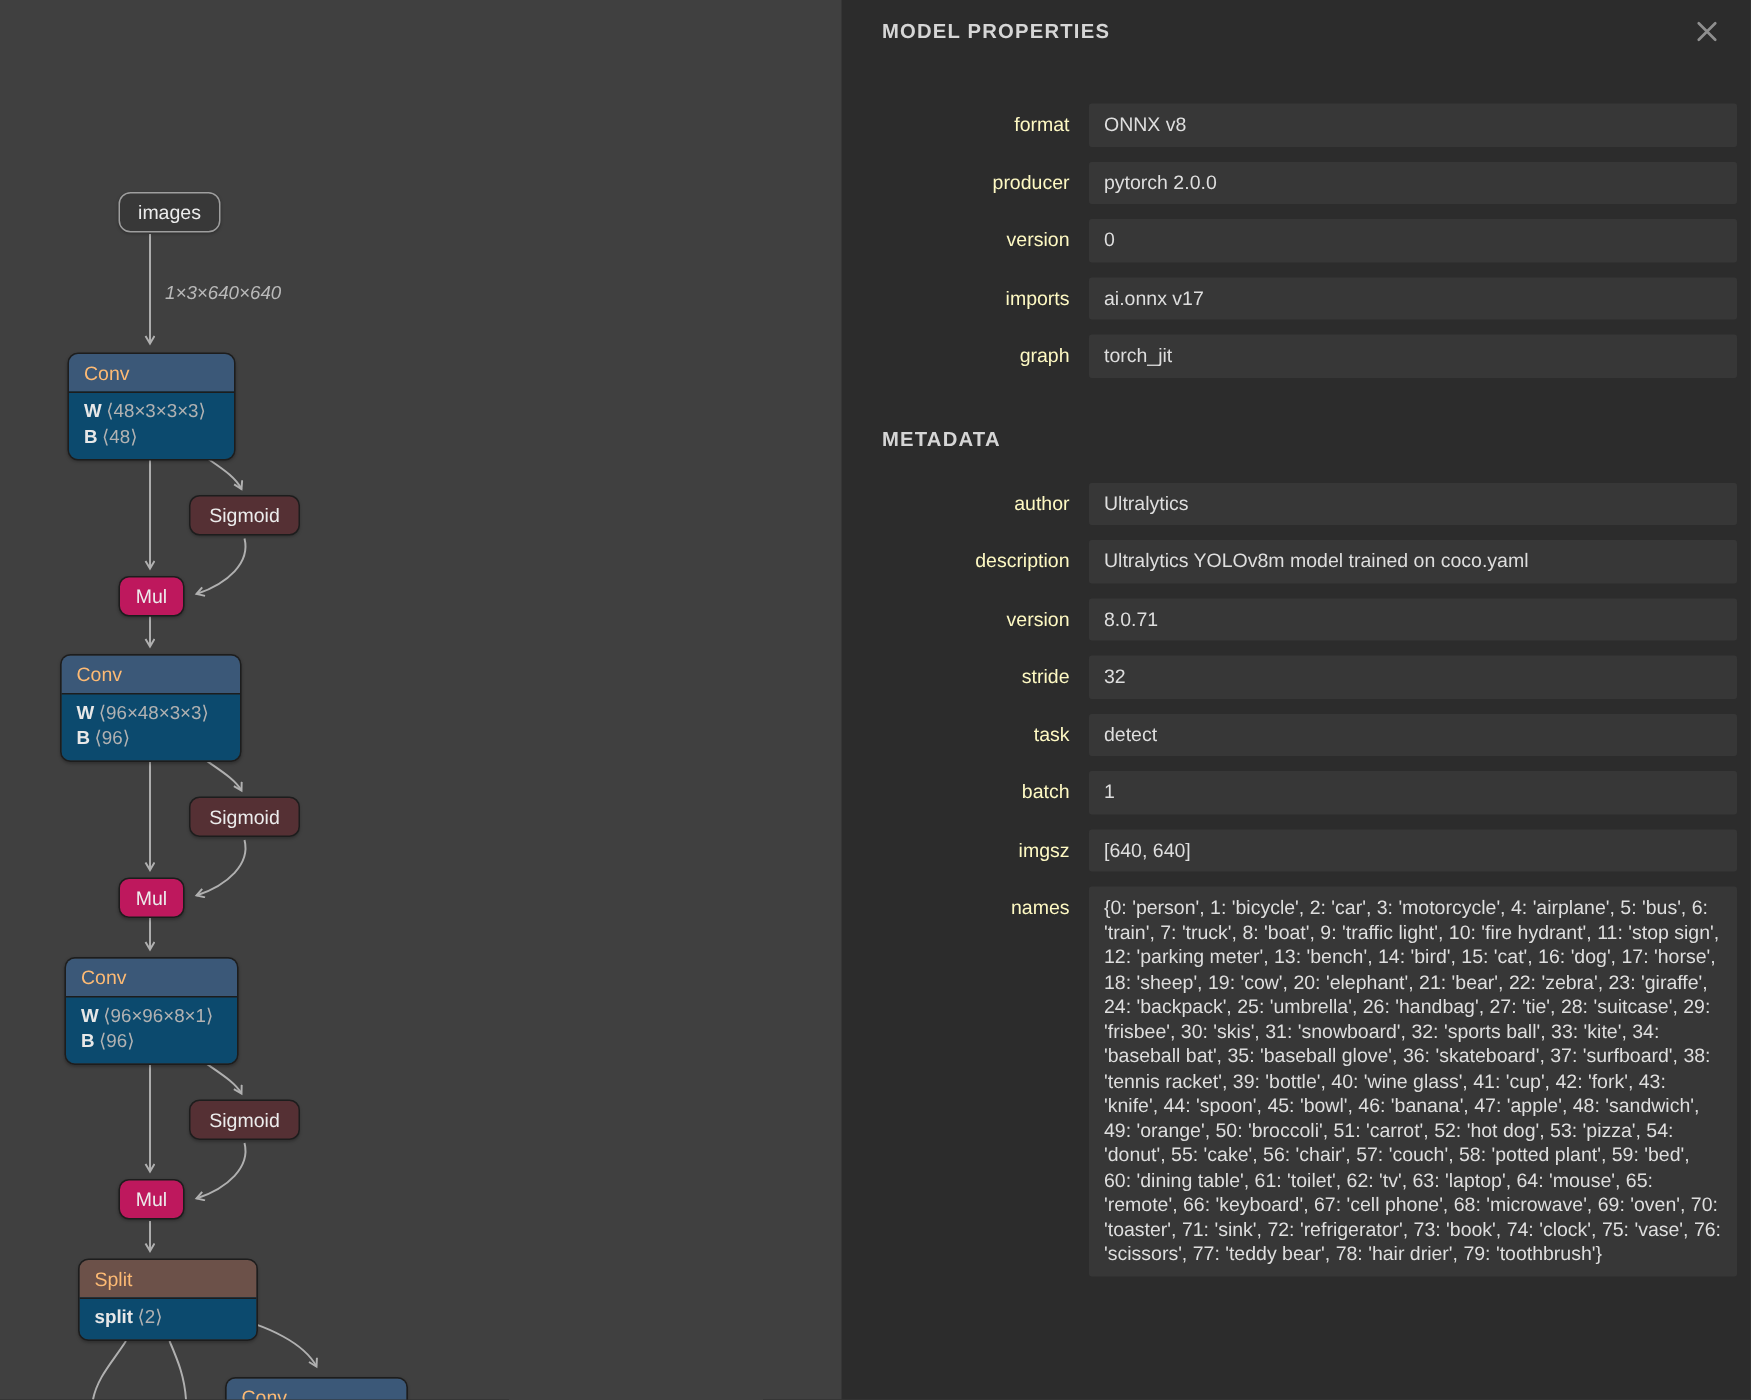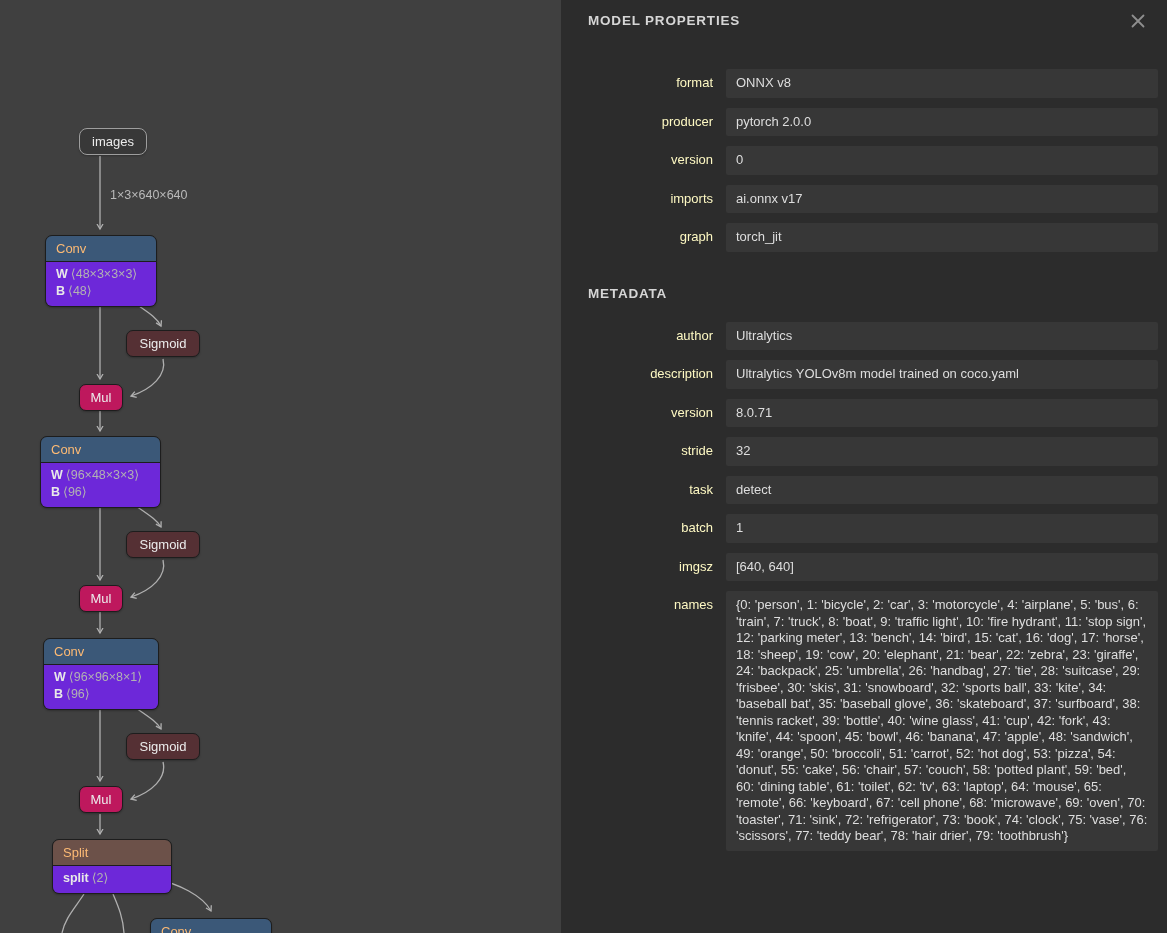--- a/index.html
+++ b/index.html
@@ -20,21 +20,21 @@
   }
 
   .node {
     position:absolute; border:1px solid #1d1d1d; border-radius:7px;
     background:#2d2d2d; color:#ececec; font-size:13px; overflow:hidden;
     box-shadow:0 1px 2px rgba(0,0,0,.25);
   }
   .node-header { padding:4px 10px; line-height:17px; color:#fdba74; }
   .hdr-conv  { background:var(--conv-header, #3b5878); }
   .hdr-split { background:var(--split-header, #6c5149); }
-  .node-body { background:#6d28d9; padding:4px 10px 6px; border-top:1px solid #1d1d1d; }
+  .node-body { background:#0c4a6e; padding:4px 10px 6px; border-top:1px solid #1d1d1d; }
   .param { line-height:17px; font-size:12.5px; white-space:nowrap; }
   .pname { font-weight:bold; color:#e8e8e8; }
   .pdims { color:#b2b2b2; margin-left:3px; }
 
   .node.simple { text-align:center; padding:4px 10px; line-height:17px; }
   .node.io {
     background:#383838; border:1px solid #9e9e9e; border-radius:8px;
   }
   .node.sigmoid { background:var(--sigmoid, #553034); }
   .node.mul { background:#be185d; }
@@ -95,21 +95,21 @@
     <path d="M100,612 L100,633" marker-end="url(#arrow)"></path>
     <path d="M100,708 L100,781" marker-end="url(#arrow)"></path>
     <path d="M136,708 C149,717 157,722 161,729" marker-end="url(#arrow)"></path>
     <path d="M163,762 C167,778 152,792 131,799" marker-end="url(#arrow)"></path>
     <path d="M100,814 L100,834" marker-end="url(#arrow)"></path>
     <path d="M84,894 C75,908 65,918 62,933"></path>
     <path d="M113,894 C119,908 123,918 124,933"></path>
     <path d="M150,877 C180,884 203,896 211,911" marker-end="url(#arrow)"></path>
   </svg>
 
-  <div class="edge-label" style="left:110px; top:188px;">1×3×640×640</div>
+  <div class="edge-label" style="left:110px; top:188px;font-style:italic;">1×3×640×640</div>
 
   <div class="node io simple" style="left:79px; top:128px; width:68px;">
     <span>images</span>
   </div>
 
   <div class="node" style="left:45px; top:235px; width:112px;">
     <div class="node-header hdr-conv">Conv</div>
     <div class="node-body">
       <div class="param"><span class="pname">W</span><span class="pdims">⟨48×3×3×3⟩</span></div>
       <div class="param"><span class="pname">B</span><span class="pdims">⟨48⟩</span></div>

